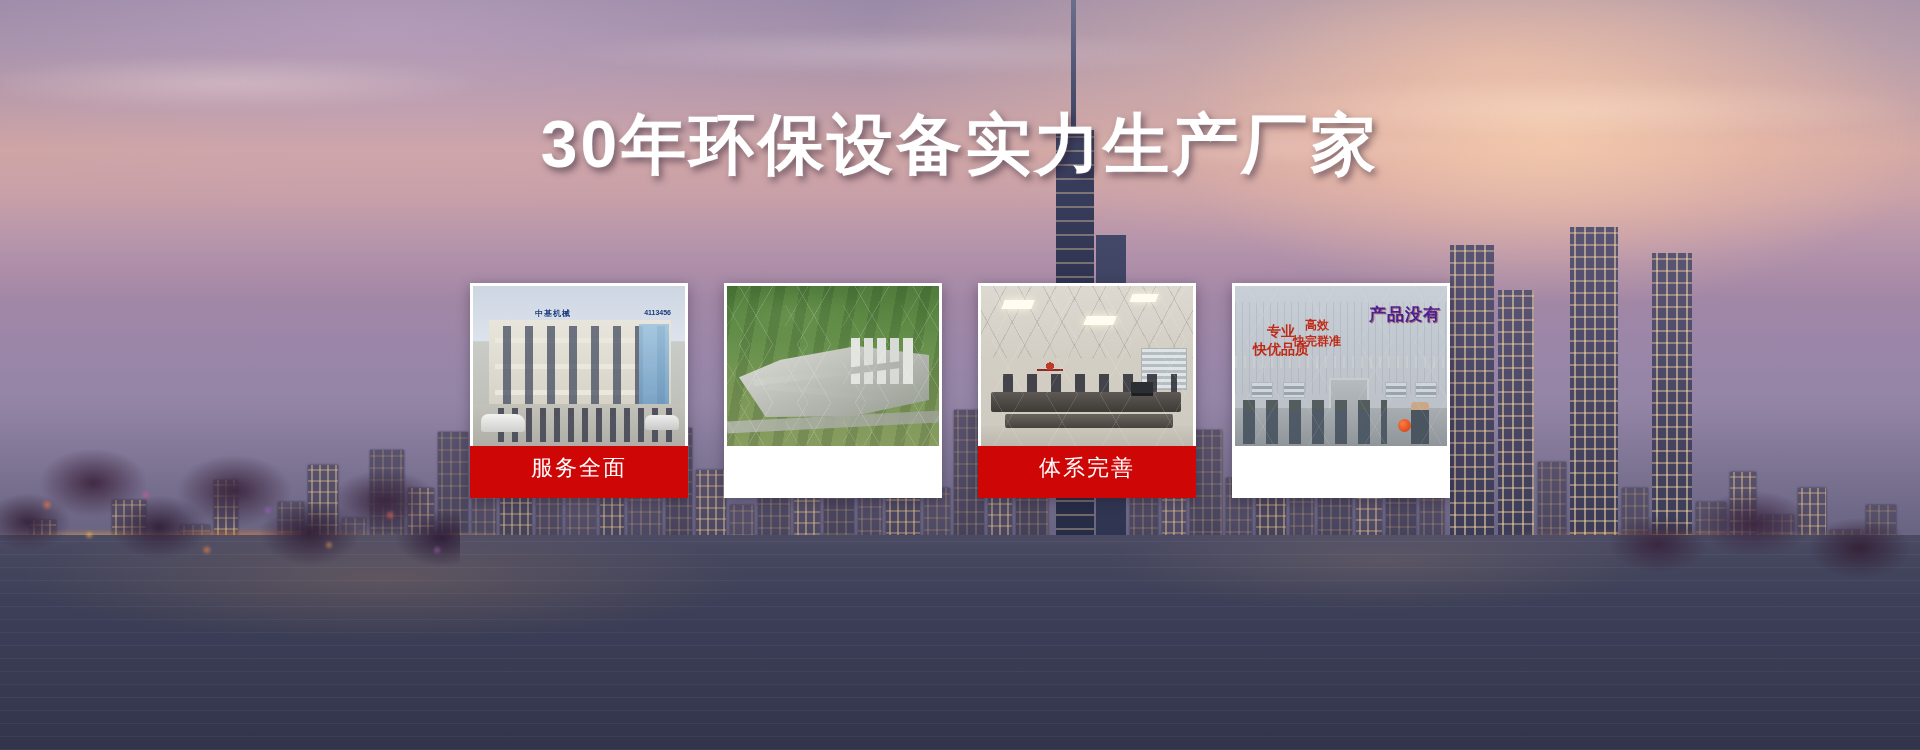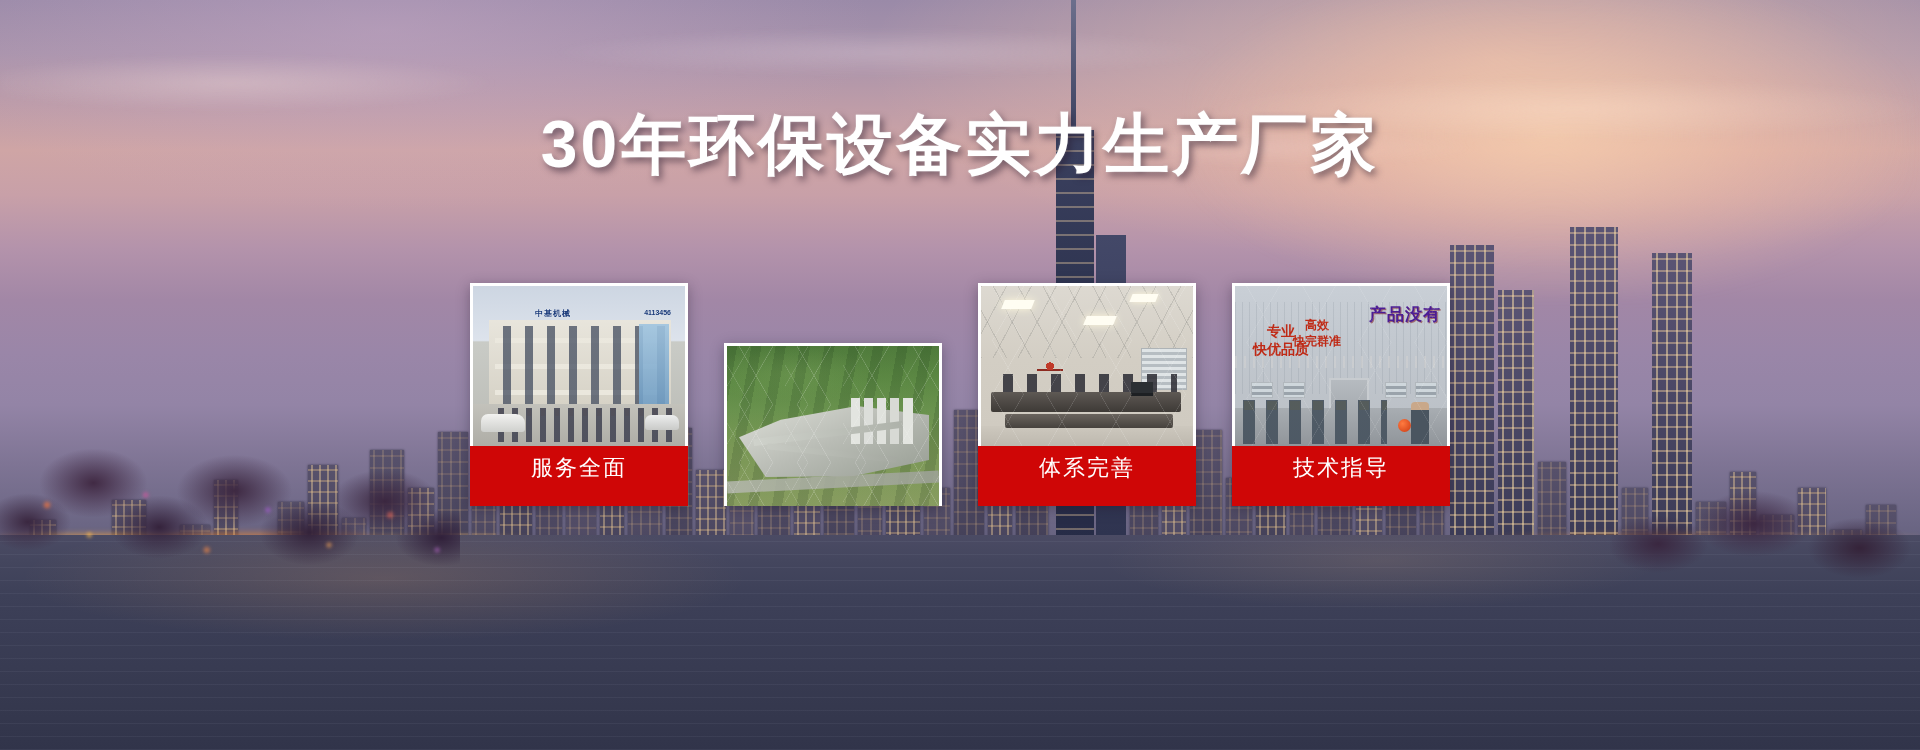--- a/index.html
+++ b/index.html
@@ -153,27 +153,27 @@
   .subbanner {
     position:absolute; top:194px; left:50%; transform:translateX(-50%);
     background:#d00505; color:#ffffff; font-size:25px; letter-spacing:2px;
     padding:9px 34px; white-space:nowrap;
     box-shadow:0 2px 8px rgba(60,10,10,0.35);
   }
 
   
   .cards {
     position:absolute; top:283px; left:50%; transform:translateX(-50%);
-    display:flex; gap:36px;align-items:flex-end;
+    display:flex; gap:36px;
   }
   .card { width:218px; background:#ffffff; padding:3px 3px 0 3px;
     box-shadow:0 3px 12px rgba(30,20,40,0.35); }
   .card-photo { width:212px; height:160px; overflow:hidden; position:relative; background:#bbb; }
   .card-label {
-    height:60px; line-height:44px; text-align:center; color:#fff;
+    height:52px; line-height:44px; text-align:center; color:#fff;
     background:#cf0606; font-size:22px; letter-spacing:2px; margin:0 -3px 0 -3px;
     width:218px;
   }
 
   
   .p1 { position:absolute; inset:0;
     background:linear-gradient(180deg,#cdd6e2 0%,#dde3ec 34%,#c9cbc6 35%,#b9bab4 100%); }
   .p1-bldg { position:absolute; left:16px; top:34px; width:182px; height:86px;
     background:linear-gradient(180deg,#e8e5dc 0%,#d6d2c6 100%); }
   .p1-bldg::after{ content:""; position:absolute; inset:6px 6px 0 6px;
@@ -453,17 +453,16 @@
         <div class="p4-win" style="left:150px;"></div>
         <div class="p4-win" style="left:180px;"></div>
         <div class="p4-door"></div>
         <div class="p4-ground"></div>
         <div class="p4-helmets"></div>
         <div class="p4-workers"></div>
         <div class="p4-man"></div>
         <div class="p4-ball"></div>
         <div class="p4-net"></div>
       </div>
-      <div class="card-label">技术指导</div>
     </div>
 
   </div>
 </div>
 
 </body></html>

